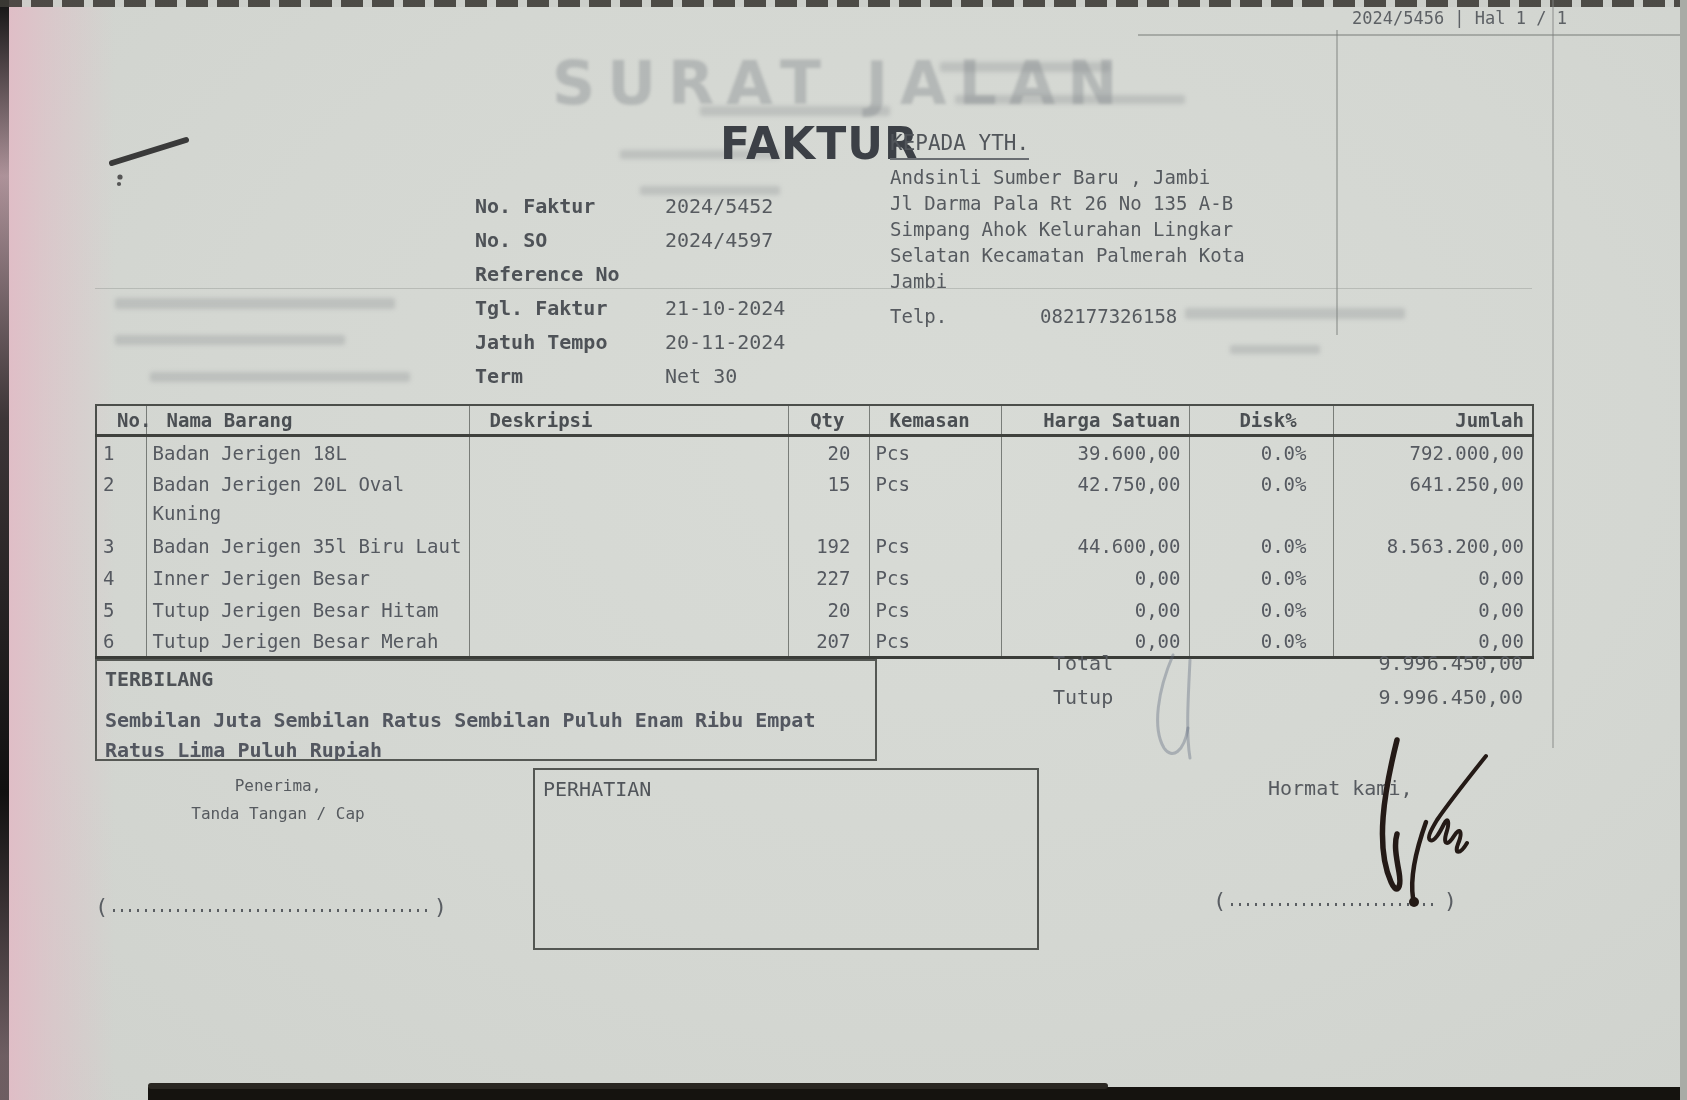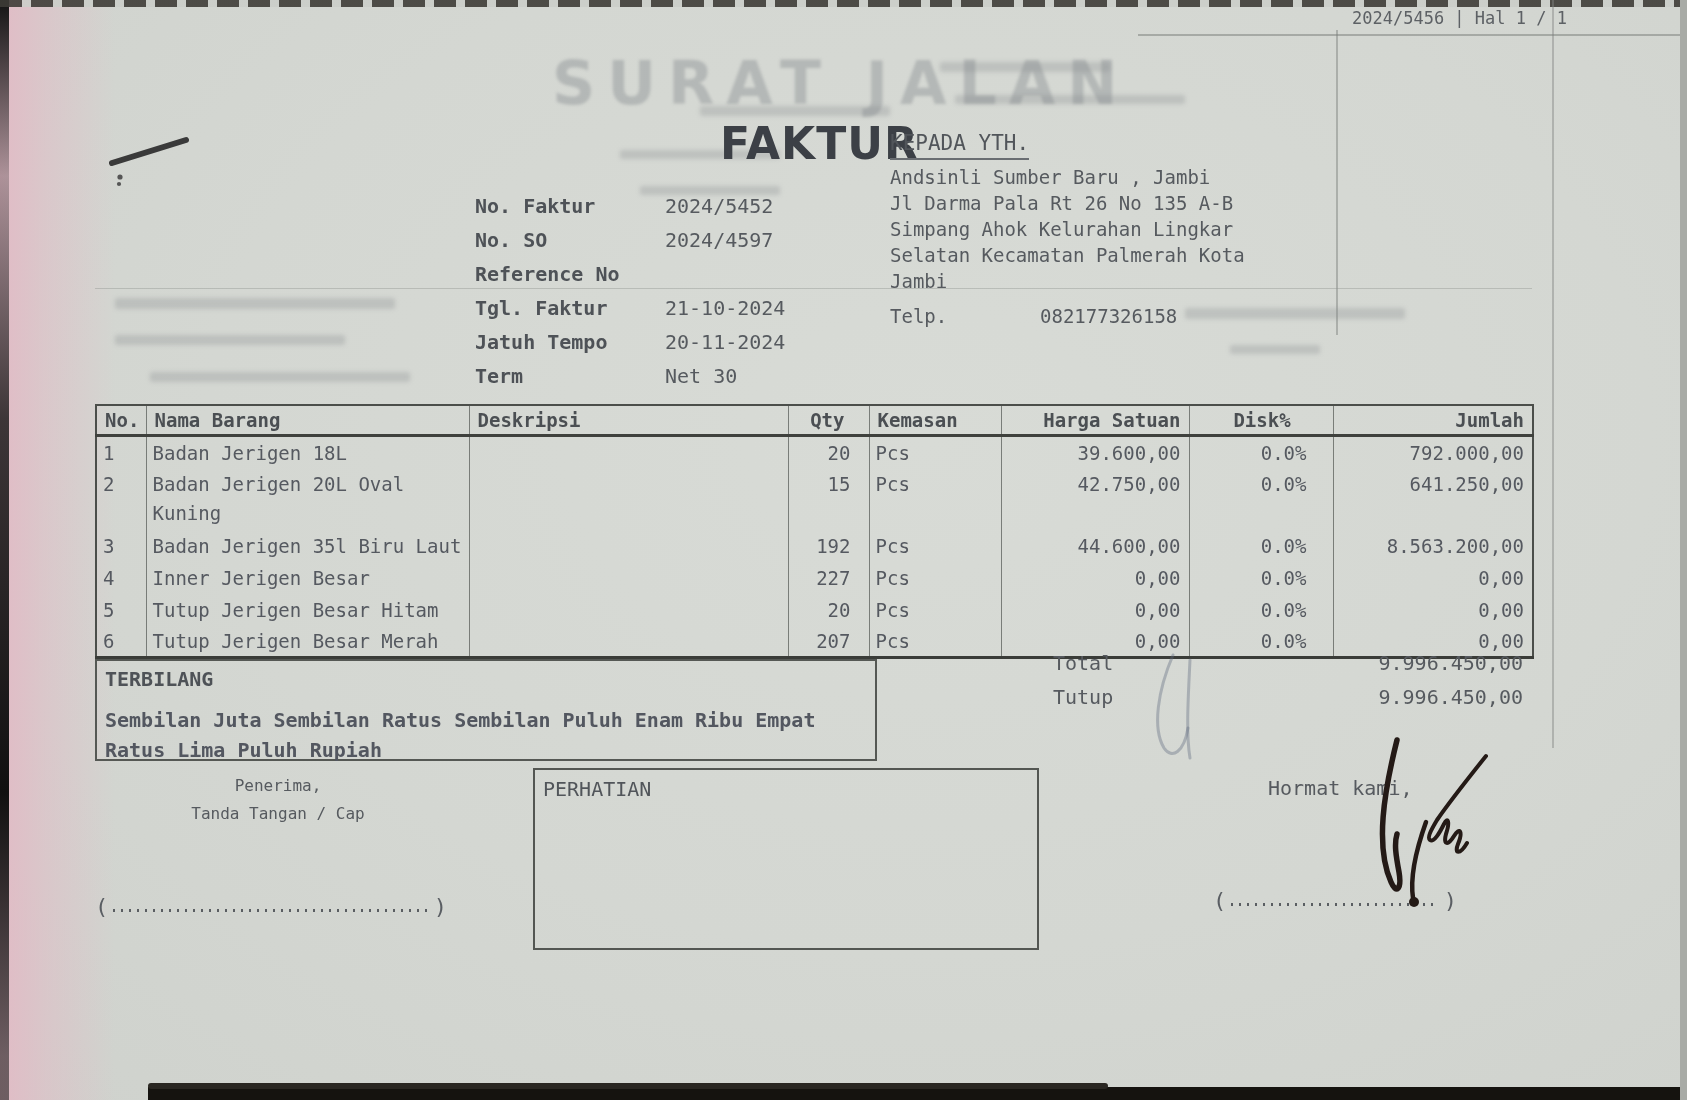--- a/index.html
+++ b/index.html
@@ -43,21 +43,21 @@
 
   .meta{position:absolute;left:475px;top:189px;font-size:20px;}
   .meta .row{height:34px;line-height:34px;display:flex;}
   .meta .lbl{width:190px;font-weight:bold;color:#4e5257;}
   .meta .val{color:#565a5f;}
 
   table.inv{position:absolute;left:95px;top:404px;width:1437px;border-collapse:collapse;table-layout:fixed;
     font-size:19px;color:#555960;}
   table.inv,table.inv td,table.inv th{border-left:1px solid rgba(90,94,90,.75);}
   table.inv{border:2px solid #4b4e4a;border-bottom:3px solid #3a3c38;}
-  table.inv th{font-weight:bold;color:#4b4f53;border-bottom:3px solid #3f413d;height:28px;padding:0 8px;white-space:nowrap;}
+  table.inv th{font-weight:bold;color:#4b4f53;border-bottom:3px solid #3f413d;height:28px;padding:0 20px;white-space:nowrap;}
   table.inv td{vertical-align:top;padding:2px 4px 0 6px;line-height:29px;}
   .c-no{text-align:left;} .c-name{text-align:left;} .c-desc{text-align:left;}
   .c-qty{text-align:right;padding-right:18px !important;}
   th.c-qty{padding-right:24px !important;}
   .c-unit{text-align:left;margin-left:16px;}
   .c-price{text-align:right;padding-right:8px !important;}
   .c-disc{text-align:right;padding-right:26px !important;}
   th.c-disc{text-align:center;padding-right:6px !important;}
   .c-amt{text-align:right;padding-right:8px !important;}
 

